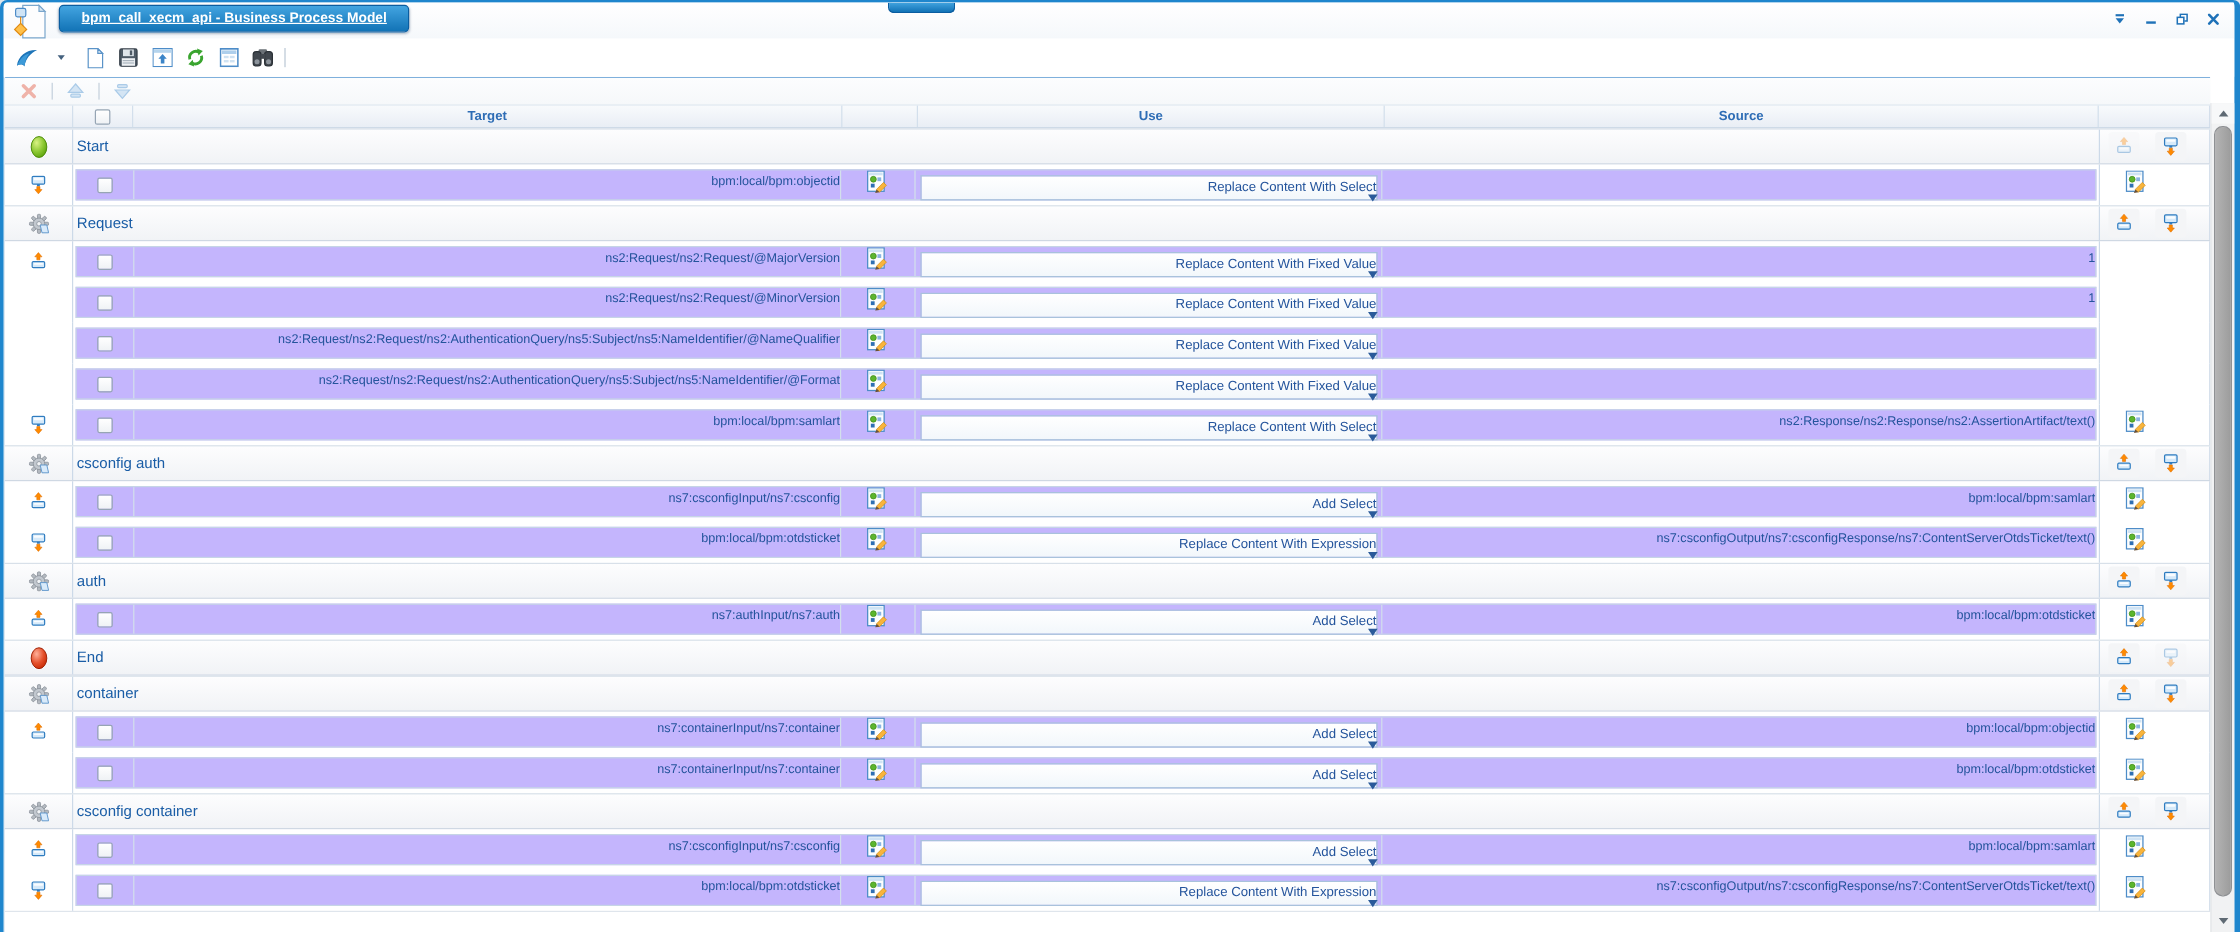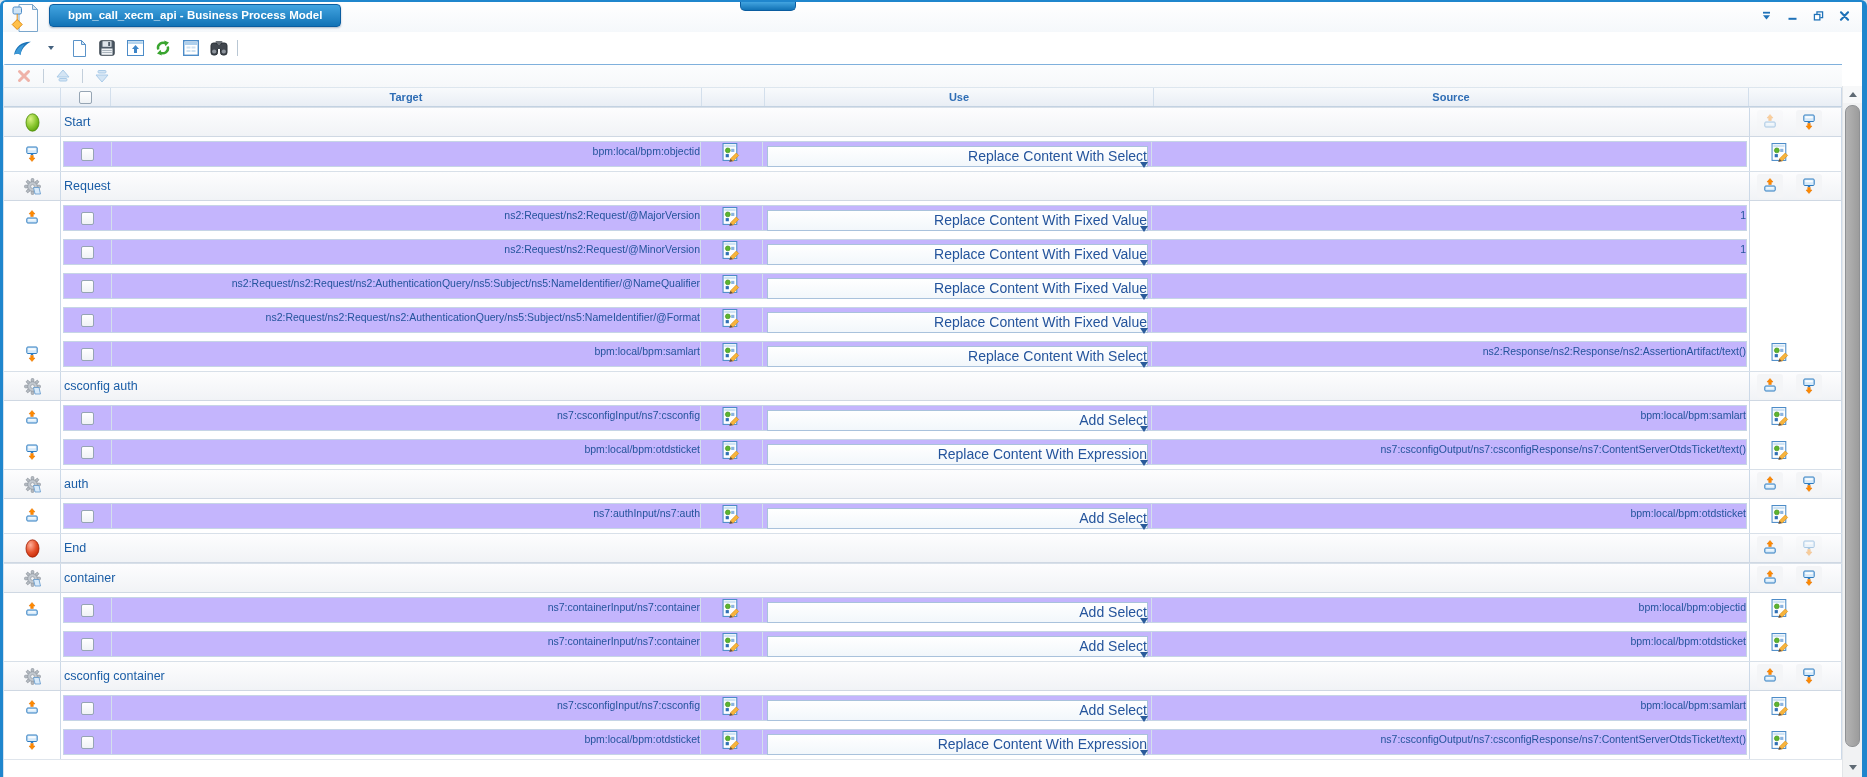--- a/index.html
+++ b/index.html
@@ -11,21 +11,21 @@
   body{margin:0;background:#dfe6ec;font-family:"Liberation Sans",sans-serif;}
   .window{position:relative;width:1867px;height:777px;background:#fff;overflow:hidden;
     border-top:2px solid var(--accent);border-left:3px solid var(--accent);border-right:5px solid var(--accent);
     border-radius:6px 6px 0 0;}
   
   .titlebar{position:relative;height:30px;background:linear-gradient(#ffffff,#f5f8fb);}
   .app-icon{position:absolute;left:7px;top:1px;}
   .title-tab{position:absolute;left:46px;top:2px;height:23px;line-height:21px;padding:0 18px;
     background:linear-gradient(var(--title-tab-top),var(--title-tab-bottom));
     border:1px solid #0a5da0;border-radius:4px;color:#fff;font-size:11.5px;font-weight:bold;
-    box-shadow:0 1px 2px rgba(0,40,80,.3);white-space:nowrap;}
+    box-shadow:0 1px 2px rgba(0,40,80,.3);white-space:nowrap;text-decoration:underline;}
   .center-tab{position:absolute;left:737px;top:0;width:56px;height:9px;
     background:linear-gradient(var(--title-tab-top),var(--title-tab-bottom));
     border:1px solid #0a5da0;border-top:none;border-radius:0 0 5px 5px;}
   .win-controls{position:absolute;right:10px;top:7px;display:flex;gap:11px;}
   .win-btn{width:15px;height:14px;display:flex;align-items:center;justify-content:center;}
   
   .toolbar-main{height:32px;display:flex;align-items:center;padding-left:9px;background:#fff;}
   .tb-btn{height:24px;min-width:20px;display:flex;align-items:center;justify-content:center;margin-right:8px;}
   .tb-sep{width:1px;height:16px;background:#b9c7d4;margin:0 3px 0 0;}
   .content-panel{position:absolute;top:62px;left:0;right:20px;bottom:0;background:#fff;
@@ -56,21 +56,21 @@
   .row-box{grid-column:2/7;margin:4px 2px;border:1px solid var(--row-border);background:#c4b5fd;display:flex;text-align:right;}
   .row-actions{grid-column:7;border-left:1px solid var(--col-border);border-right:1px solid var(--col-border);
     display:flex;align-items:center;padding-left:21px;}
   .cell-check{width:48px;border-right:1px solid var(--inner-border);display:flex;align-items:center;justify-content:center;}
   .cell-target{width:589px;border-right:1px solid var(--inner-border);padding:3px 0 0 6px;font-size:10.5px;
     color:var(--cell-text);white-space:nowrap;overflow:hidden;}
   .cell-edit{width:62px;border-right:1px solid var(--inner-border);display:flex;align-items:center;justify-content:center;}
   .cell-use{width:389px;border-right:1px solid var(--inner-border);position:relative;}
   .cell-source{flex:1;padding:3px 0 0 3px;font-size:10.5px;color:var(--cell-text);white-space:nowrap;overflow:hidden;}
   .dropdown{position:absolute;left:4px;right:3px;top:4px;height:21px;border:1px solid #a9c2dc;
-    background:linear-gradient(#ffffff,#f2f7fb);font-size:14px;color:var(--cell-text);
+    background:linear-gradient(#ffffff,#f2f7fb);font-size:11px;color:var(--cell-text);
     line-height:19px;padding-left:7px;white-space:nowrap;overflow:visible;}
   .dd-arrow{position:absolute;right:-1px;bottom:-2px;width:0;height:0;
     border-left:4.5px solid transparent;border-right:4.5px solid transparent;border-top:6px solid #2a5a9a;}
   .checkbox{width:13px;height:13px;border:1px solid #96a5b4;border-radius:2px;background:linear-gradient(#ffffff,#eff2f5);}
   .icn{display:inline-flex;align-items:center;justify-content:center;line-height:0;}
   
   .vscroll{position:absolute;right:0;top:84px;bottom:0;width:20px;background:#f1f2f3;border-left:1px solid #e2e5e8;}
   .vs-up{height:17px;display:flex;align-items:center;justify-content:center;background:#f7f8f9;}
   .vs-thumb{position:absolute;left:2px;top:19px;width:15px;height:642px;border:1px solid #8f9194;
     border-radius:7px;background:linear-gradient(90deg,#b4b4b4,#9c9c9c);}

